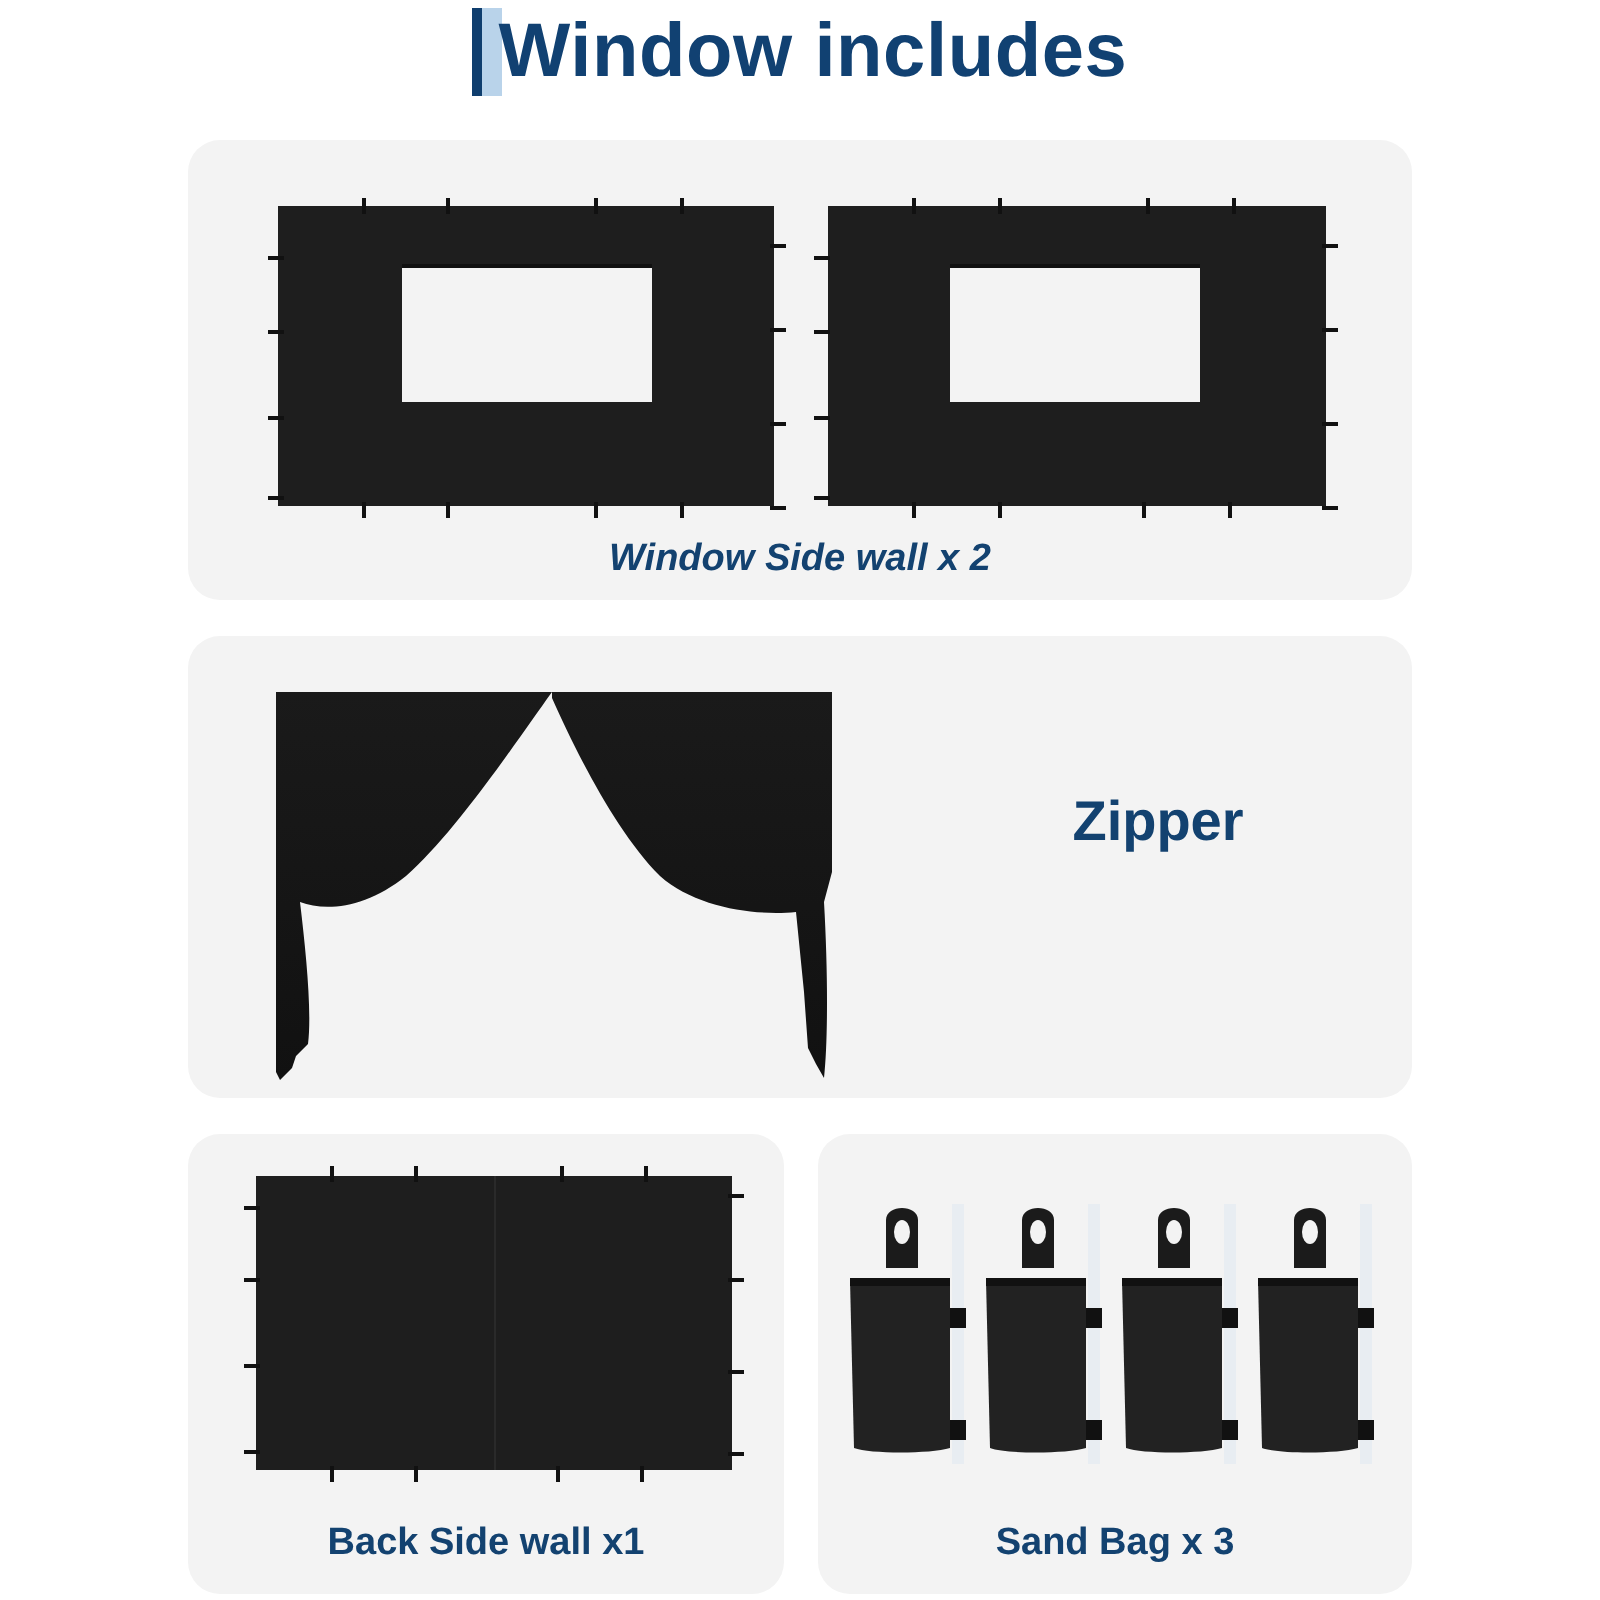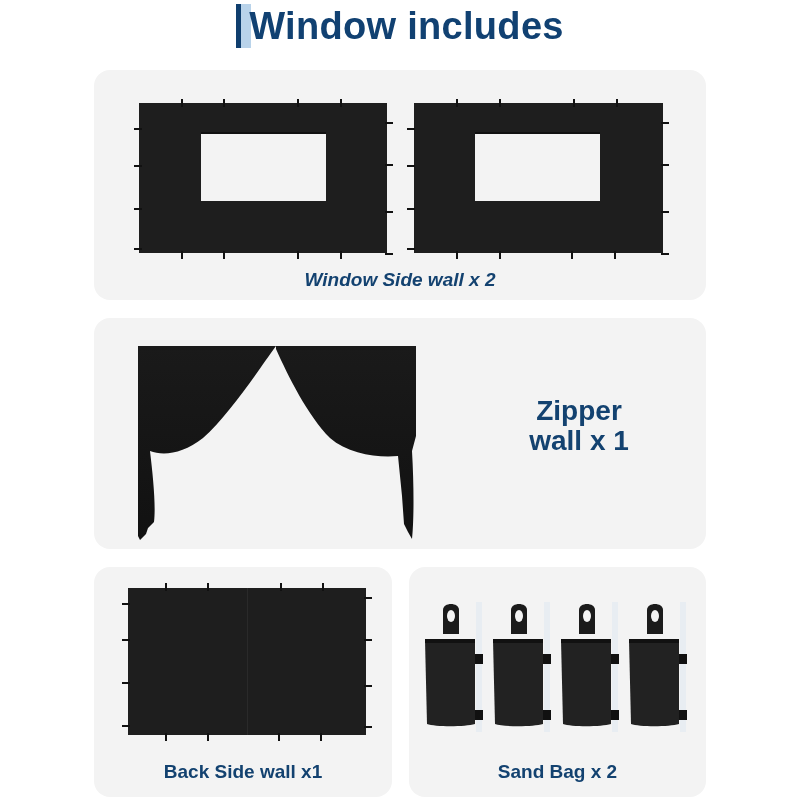--- a/index.html
+++ b/index.html
@@ -80,21 +80,20 @@
       <linearGradient id="cg" x1="0" y1="0" x2="0" y2="1">
         <stop offset="0" stop-color="#1a1a1a"></stop>
         <stop offset="1" stop-color="#111111"></stop>
       </linearGradient>
     </defs>
     <path d="M0,0 L138,0 C120,25 90,70 65,92 C45,108 25,110 12,105 C15,130 18,160 16,176 L10,182 L8,188 L2,194 L0,190 Z" fill="url(#cg)"></path>
     <path d="M138,0 L278,0 L278,90 L274,105 C276,140 276,175 274,193 L270,186 L266,178 L264,150 L260,110 C240,112 210,108 192,92 C170,70 150,30 138,3 Z" fill="url(#cg)"></path>
   </svg>
   <div class="label" style="left:410px; top:78px; width:150px; line-height:30px; font-size:28px;">
     <div>Zipper</div>
-    <div>wall x 1</div>
   </div>
 </div>
 
 <div class="card" style="left:94px; top:567px; width:298px; height:230px;">
   <div>
     <div class="panel" style="left:34px; top:21px; width:238px; height:147px;"></div>
     <div class="seam" style="left:153px; top:21px; height:147px;"></div>
     <div class="tick v" style="left:71px; top:16px;"></div>
     <div class="tick v" style="left:113px; top:16px;"></div>
     <div class="tick v" style="left:186px; top:16px;"></div>
@@ -124,14 +123,14 @@
       <ellipse cx="26" cy="14" rx="4" ry="6" fill="#f3f3f3"></ellipse>
       <path d="M0,38 L50,38 L50,122 C40,125 10,125 2,122 Z" fill="#222"></path>
       <rect x="0" y="37" width="50" height="4" fill="#111"></rect>
       <rect x="50" y="52" width="8" height="10" fill="#111"></rect>
       <rect x="50" y="108" width="8" height="10" fill="#111"></rect>
     </g>
     <use href="#bagproto" x="68"></use>
     <use href="#bagproto" x="136"></use>
     <use href="#bagproto" x="204"></use>
   </svg>
-  <div class="label" style="left:0; top:194px; width:297px;">Sand Bag x 2</div>
+  <div class="label" style="left:0; top:194px; width:297px;">Sand Bag x 3</div>
 </div>
 
 </body></html>

